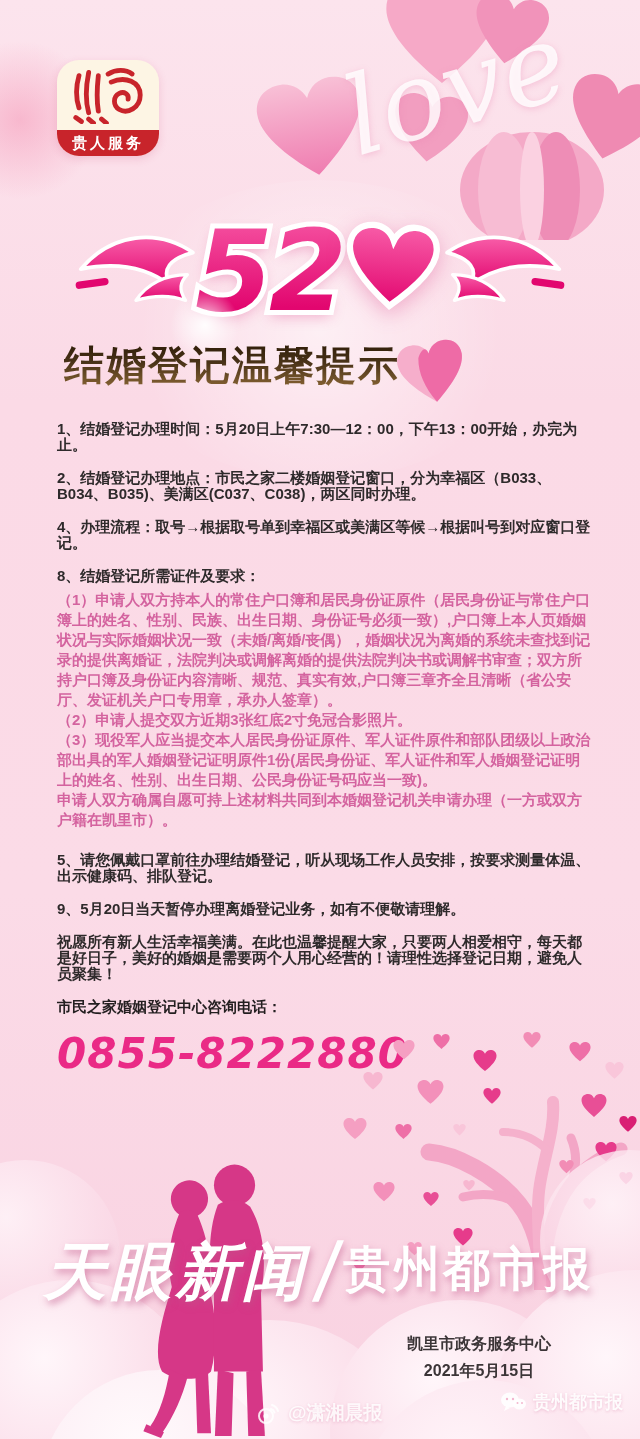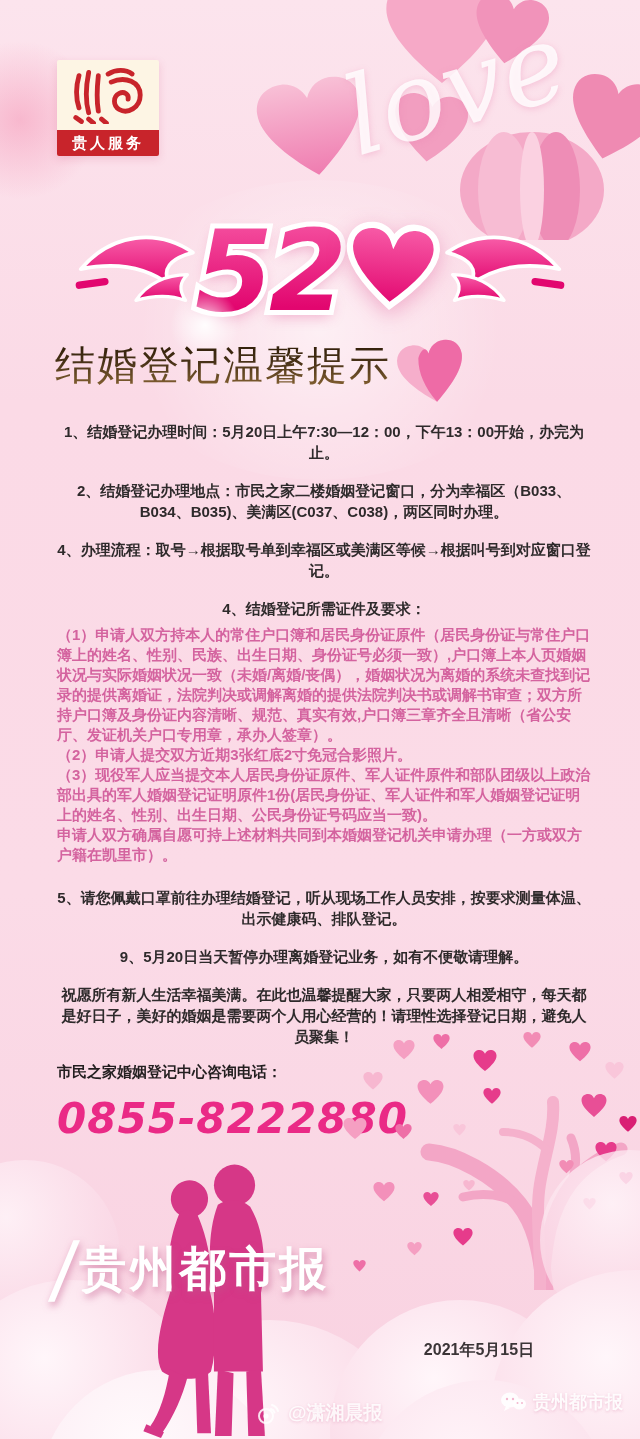--- a/index.html
+++ b/index.html
@@ -7,21 +7,21 @@
     position:relative;width:640px;height:1439px;margin:0 auto;overflow:hidden;
     font-family:"Liberation Sans","DejaVu Sans",sans-serif;
     background:linear-gradient(180deg,#fce4ed 0%,#fbdae6 28%,#fbdbe7 62%,#f9d2e1 100%);
   }
   
   .glow{position:absolute;border-radius:50%;pointer-events:none;}
   .glow.g1{left:110px;top:180px;width:420px;height:300px;background:radial-gradient(circle,rgba(255,255,255,.55),rgba(255,255,255,0) 70%);}
   .glow.g2{left:-60px;top:40px;width:160px;height:160px;background:radial-gradient(circle,rgba(244,143,177,.5),rgba(244,143,177,0) 70%);}
   .glow.g3{left:170px;top:290px;width:70px;height:70px;background:radial-gradient(circle,rgba(255,255,255,.95),rgba(255,255,255,0) 70%);}
   
-  .logo{position:absolute;left:57px;top:60px;width:102px;height:96px;border-radius:2px;
+  .logo{position:absolute;left:57px;top:60px;width:102px;height:96px;border-radius:22px;
     background:#fdf5e4;box-shadow:0 3px 8px rgba(200,60,110,.18);overflow:hidden;}
   .logo-glyph{position:absolute;left:0;top:0;right:0;height:70px;display:flex;align-items:center;justify-content:center;}
   .logo-band{position:absolute;left:0;right:0;bottom:0;height:26px;background:#c8242b;color:#fff;
     font-size:15px;font-weight:700;letter-spacing:3px;display:flex;align-items:center;justify-content:center;}
   
   .love{position:absolute;left:318px;top:4px;width:280px;height:190px;
     font-family:"DejaVu Serif","Liberation Serif",serif;font-style:italic;font-weight:400;
     font-size:108px;color:rgba(255,255,255,.82);transform:rotate(-16deg);line-height:170px;text-align:center;
     text-shadow:0 2px 6px rgba(235,130,175,.35);}
   .ph{position:absolute;pointer-events:none;}
@@ -31,28 +31,28 @@
   .num{font-style:italic;font-weight:900;font-size:112px;line-height:112px;letter-spacing:-4px;
        font-family:"DejaVu Sans","Liberation Sans",sans-serif;}
   .num.stroke{position:absolute;left:0;top:0;-webkit-text-stroke:10px #fff;color:#fff;
        text-shadow:0 6px 14px rgba(214,40,120,.35);}
   .num.fill{position:relative;color:#e2066f;}
   @supports ((-webkit-background-clip:text)){
     .num.fill{background:linear-gradient(180deg,#f85da8 0%,#e2066f 78%);-webkit-background-clip:text;background-clip:text;color:transparent;}
   }
   .hero-heart{margin-left:-4px;margin-top:-8px;filter:drop-shadow(0 6px 10px rgba(214,40,120,.3));}
   
-  .title{position:absolute;left:55px;top:338px;font-size:40px;font-weight:400;letter-spacing:2px;color:#3a2710;}
+  .title{position:absolute;left:64px;top:338px;font-size:40px;font-weight:700;letter-spacing:2px;color:#3a2710;}
   @supports ((-webkit-background-clip:text)){
     .title{background:linear-gradient(180deg,#2e1d08 10%,#4a3318 45%,#8d6836 95%);-webkit-background-clip:text;background-clip:text;color:transparent;}
   }
   
   .content{position:absolute;left:57px;top:421px;width:534px;}
   .content p{margin:0;}
-  p.black{font-size:15px;font-weight:700;line-height:21px;color:#2e2a2b;margin-bottom:17px;text-align:center;}
+  p.black{font-size:15px;font-weight:700;line-height:16px;color:#2e2a2b;margin-bottom:17px;}
   p.black.tight{margin-bottom:6px;}
   p.pink{font-size:15px;font-weight:600;line-height:20px;color:#d4639f;}
   p.pink.last{margin-bottom:22px;}
   .hotline-label{font-size:15px;font-weight:800;color:#231f20;margin-top:3px;}
   .phone{font-size:42px;font-style:italic;font-weight:800;letter-spacing:1px;color:#ea2a86;margin-top:12px;
     font-family:"DejaVu Sans","Liberation Sans",sans-serif;}
   
   .cloud{position:absolute;border-radius:50%;background:radial-gradient(circle at 40% 30%,#fff6fa 0%,#fbdde9 55%,#f6cbdd 100%);pointer-events:none;}
   
   .brand{position:absolute;left:44px;top:1226px;width:560px;display:flex;align-items:flex-start;color:#fff;}
@@ -161,21 +161,21 @@
   <h1 class="title" style="margin:0">结婚登记温馨提示</h1>
   <svg class="ph" style="left:398px;top:342px;transform:rotate(-10deg)" width="68" height="62" viewBox="0 0 100 90">
     <use href="#heartShape" fill="#f6aecb"></use>
     <path d="M50,88 C36,64 30,42 34,20 C40,8 48,4 50,16 C54,6 63,0 73,0 C86,0 98,8 98,24 C98,42 80,64 50,88 Z" fill="#ec5fa0" opacity=".85"></path>
   </svg>
 
   <div class="content">
     <p class="black">1、结婚登记办理时间：5月20日上午7:30—12：00，下午13：00开始，办完为止。</p>
     <p class="black">2、结婚登记办理地点：市民之家二楼婚姻登记窗口，分为幸福区（B033、B034、B035)、美满区(C037、C038)，两区同时办理。</p>
     <p class="black">4、办理流程：取号→根据取号单到幸福区或美满区等候→根据叫号到对应窗口登记。</p>
-    <p class="black tight">4、结婚登记所需证件及要求：</p>
+    <p class="black tight">8、结婚登记所需证件及要求：</p>
     <p class="pink">（1）申请人双方持本人的常住户口簿和居民身份证原件（居民身份证与常住户口簿上的姓名、性别、民族、出生日期、身份证号必须一致）,户口簿上本人页婚姻状况与实际婚姻状况一致（未婚/离婚/丧偶），婚姻状况为离婚的系统未查找到记录的提供离婚证，法院判决或调解离婚的提供法院判决书或调解书审查；双方所持户口簿及身份证内容清晰、规范、真实有效,户口簿三章齐全且清晰（省公安厅、发证机关户口专用章，承办人签章）。</p>
     <p class="pink">（2）申请人提交双方近期3张红底2寸免冠合影照片。</p>
     <p class="pink">（3）现役军人应当提交本人居民身份证原件、军人证件原件和部队团级以上政治部出具的军人婚姻登记证明原件1份(居民身份证、军人证件和军人婚姻登记证明上的姓名、性别、出生日期、公民身份证号码应当一致)。</p>
     <p class="pink last">申请人双方确属自愿可持上述材料共同到本婚姻登记机关申请办理（一方或双方户籍在凯里市）。</p>
     <p class="black">5、请您佩戴口罩前往办理结婚登记，听从现场工作人员安排，按要求测量体温、出示健康码、排队登记。</p>
     <p class="black">9、5月20日当天暂停办理离婚登记业务，如有不便敬请理解。</p>
     <p class="black" style="margin-bottom:16px">祝愿所有新人生活幸福美满。在此也温馨提醒大家，只要两人相爱相守，每天都是好日子，美好的婚姻是需要两个人用心经营的！请理性选择登记日期，避免人员聚集！</p>
     <div class="hotline-label">市民之家婚姻登记中心咨询电话：</div>
     <div class="phone">0855-8222880</div>
   </div>
@@ -234,27 +234,29 @@
       <path d="M68,228 C64,252 58,272 48,286 L60,293 C72,276 81,255 86,236 Z"></path>
       <path d="M94,232 L96,293 L110,293 L107,232 Z"></path>
       <path d="M117,60 C107,86 107,120 113,150 L113,230 L163,230 L161,150 C168,114 162,82 150,62 C140,53 125,54 117,60 Z"></path>
       <path d="M117,228 L114,296 L131,296 L133,232 Z"></path>
       <path d="M146,230 L148,296 L165,296 L161,228 Z"></path>
       <path d="M44,284 l18,8 l-3,6 l-18,-7 Z"></path>
     </g>
   </svg>
 
   <div class="brand">
+    <div class="brand-left">天眼新闻</div>
     <div class="brand-slash">/</div>
     <div class="brand-rightcol">
       <div class="brand-right">贵州都市报</div>
     </div>
   </div>
 
   <div class="orgdate">
+    <div class="org">凯里市政务服务中心</div>
     <div class="date">2021年5月15日</div>
   </div>
 
   <div class="wm left">
     <svg width="26" height="24" viewBox="0 0 26 24">
       <circle cx="10" cy="15" r="7" fill="none" stroke="rgba(255,255,255,.85)" stroke-width="2"></circle>
       <circle cx="10" cy="15" r="2.6" fill="rgba(255,255,255,.85)"></circle>
       <path d="M16,4 a9,9 0 0,1 6,6" fill="none" stroke="rgba(255,255,255,.85)" stroke-width="2" stroke-linecap="round"></path>
       <path d="M15,8 a5,5 0 0,1 3.5,3.5" fill="none" stroke="rgba(255,255,255,.85)" stroke-width="2" stroke-linecap="round"></path>
     </svg>

